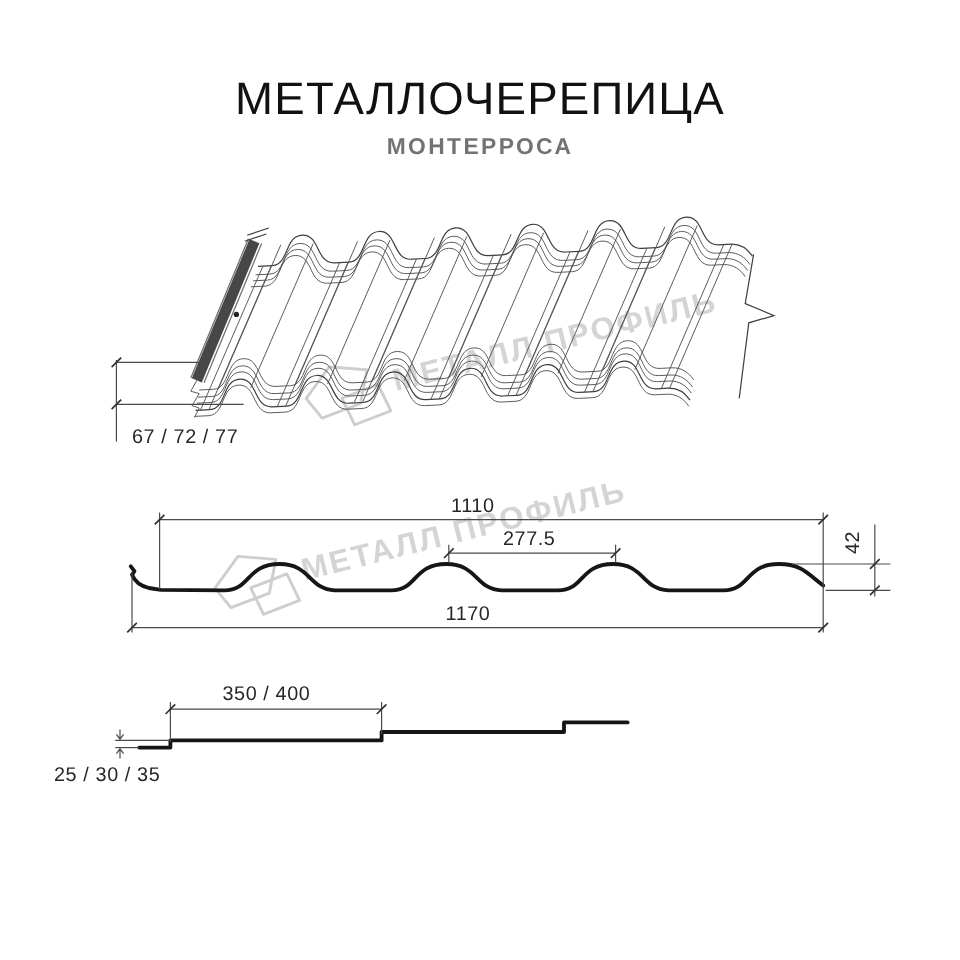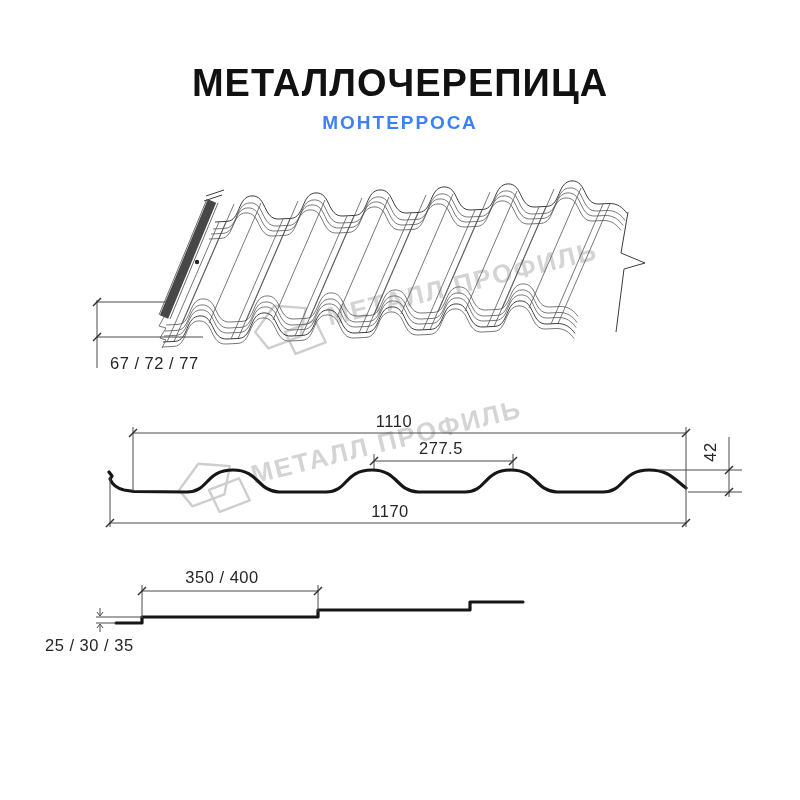--- a/index.html
+++ b/index.html
@@ -1,20 +1,20 @@
 <!DOCTYPE html>
 <html><head>
 <meta charset="utf-8">
 <style>
   html,body{margin:0;padding:0;background:#ffffff;}
   .page{position:relative;width:800px;height:800px;background:#ffffff;overflow:hidden;
         font-family:"Liberation Sans", sans-serif;}
   .hdr{position:absolute;left:0;top:64px;width:800px;text-align:center;}
-  .title{font-size:38px;font-weight:700;letter-spacing:1px;color:#111;line-height:1.05;}
-  .subtitle{margin-top:8px;font-size:19px;font-weight:600;letter-spacing:2px;color:#3b82f6;}
+  .title{font-size:38px;font-weight:400;letter-spacing:1px;color:#111;line-height:1.05;}
+  .subtitle{margin-top:8px;font-size:19px;font-weight:600;letter-spacing:2px;color:#737373;}
   svg{position:absolute;left:0;top:0;}
   .sketch{stroke:#3d3d3d;stroke-width:1;fill:none;}
   .sketch2{stroke:#555;stroke-width:0.8;fill:none;}
   .thick{stroke:#161616;stroke-width:3.2;fill:none;stroke-linejoin:round;stroke-linecap:round;}
   .dim{stroke:#4a4a4a;stroke-width:1;fill:none;}
   .tick{stroke:#2f2f2f;stroke-width:1.4;}
   .dimtxt{font-family:"Liberation Sans", sans-serif;font-size:16.5px;fill:#262626;letter-spacing:0.5px;}
   .wmtxt{font-family:"Liberation Sans", sans-serif;font-size:26px;font-weight:700;
          fill:#d4d4d4;letter-spacing:2px;}
   .wmlogo{stroke:#cecece;stroke-width:2.4;fill:none;stroke-linejoin:round;}

